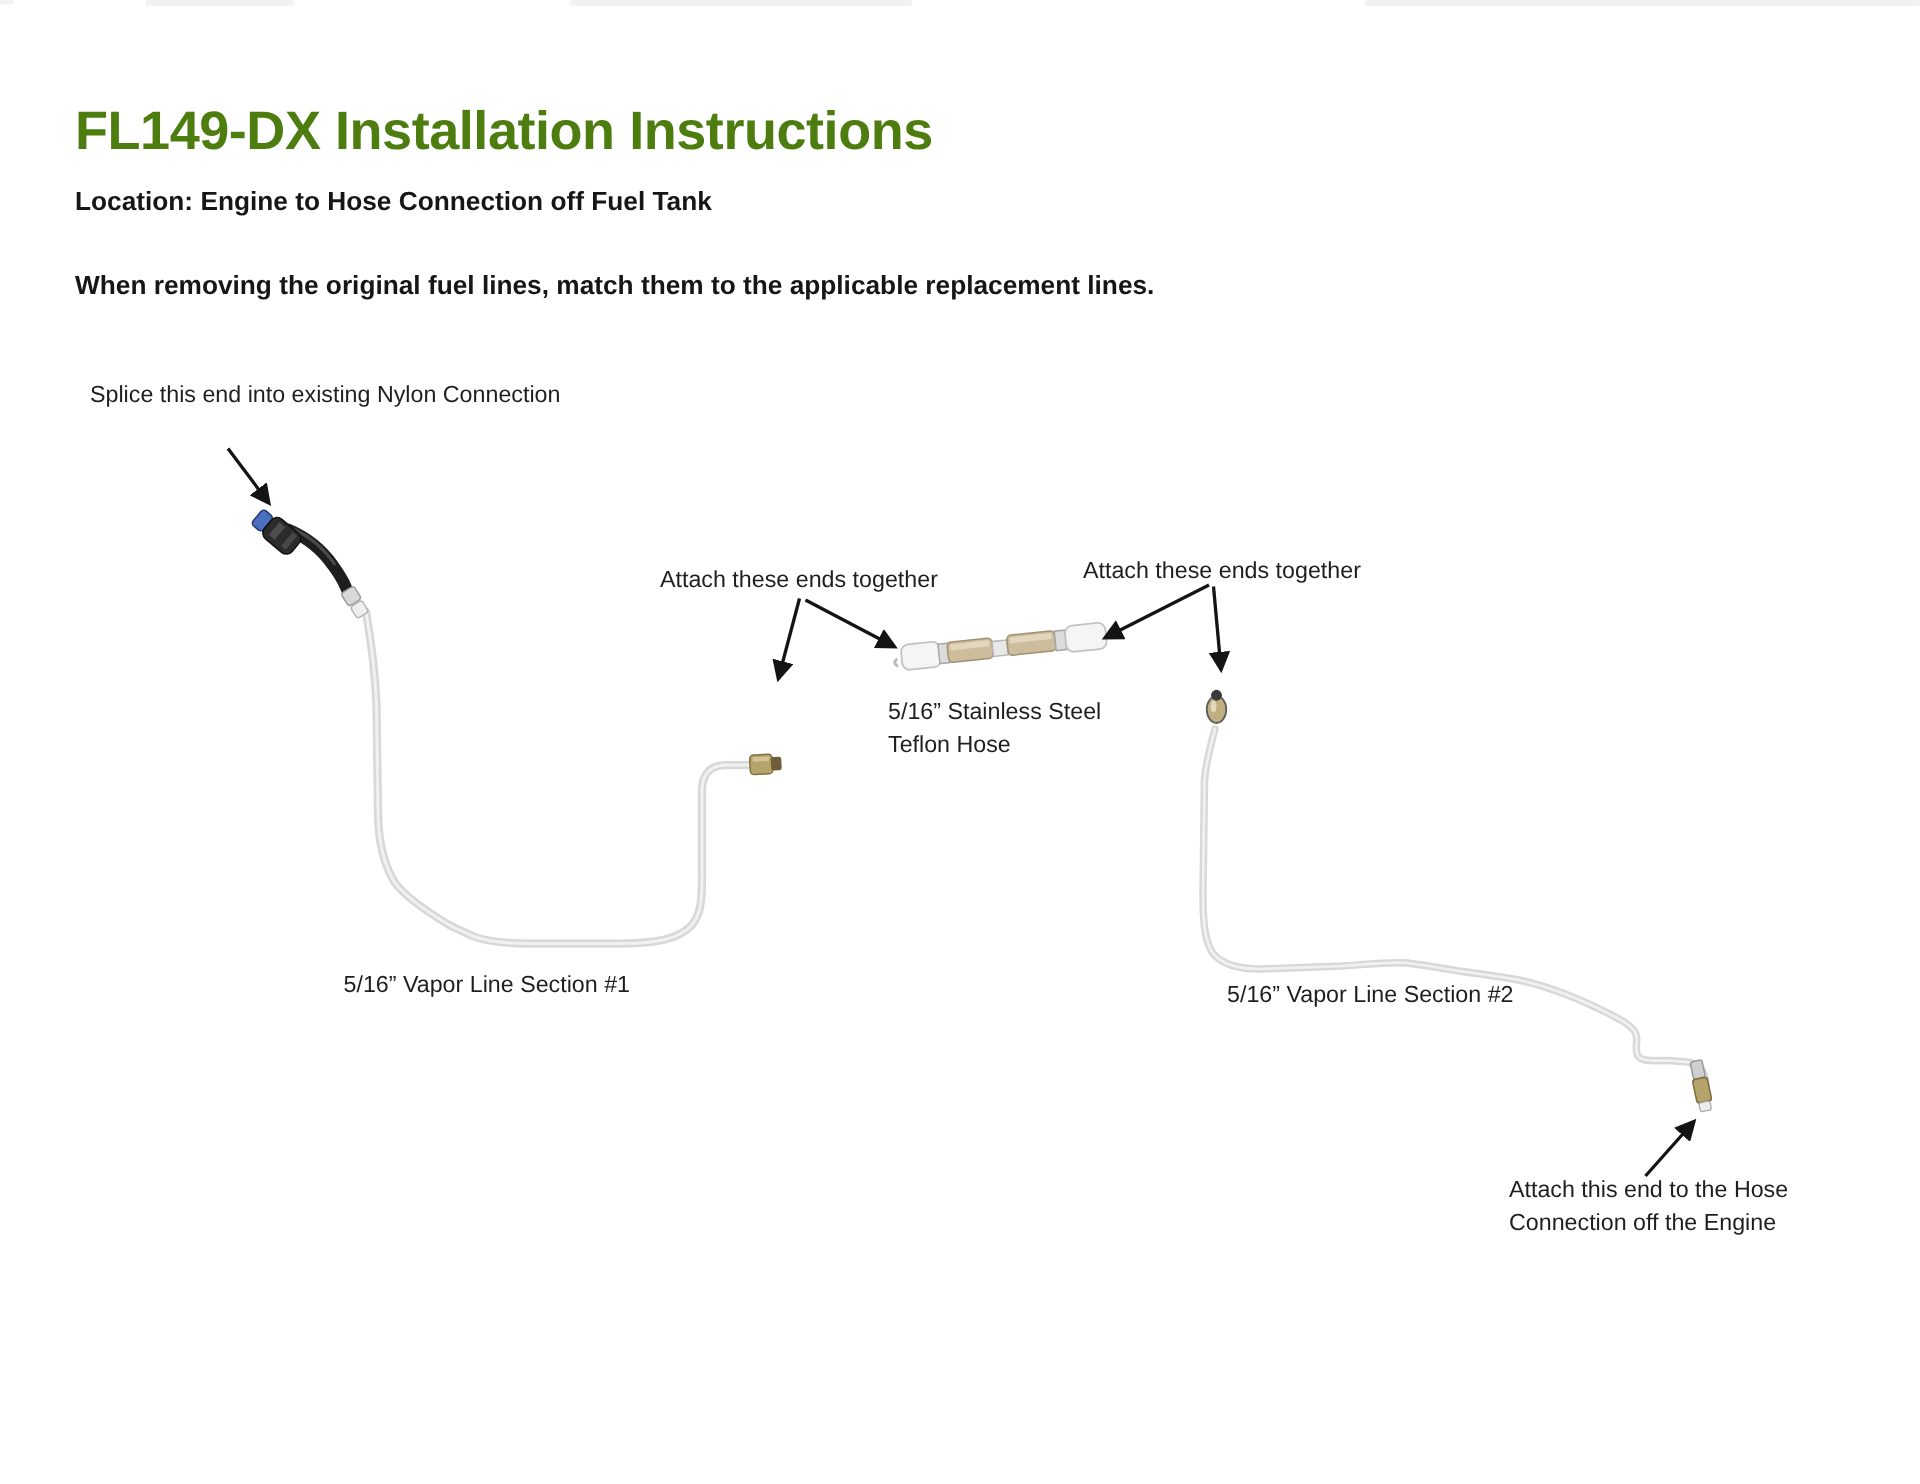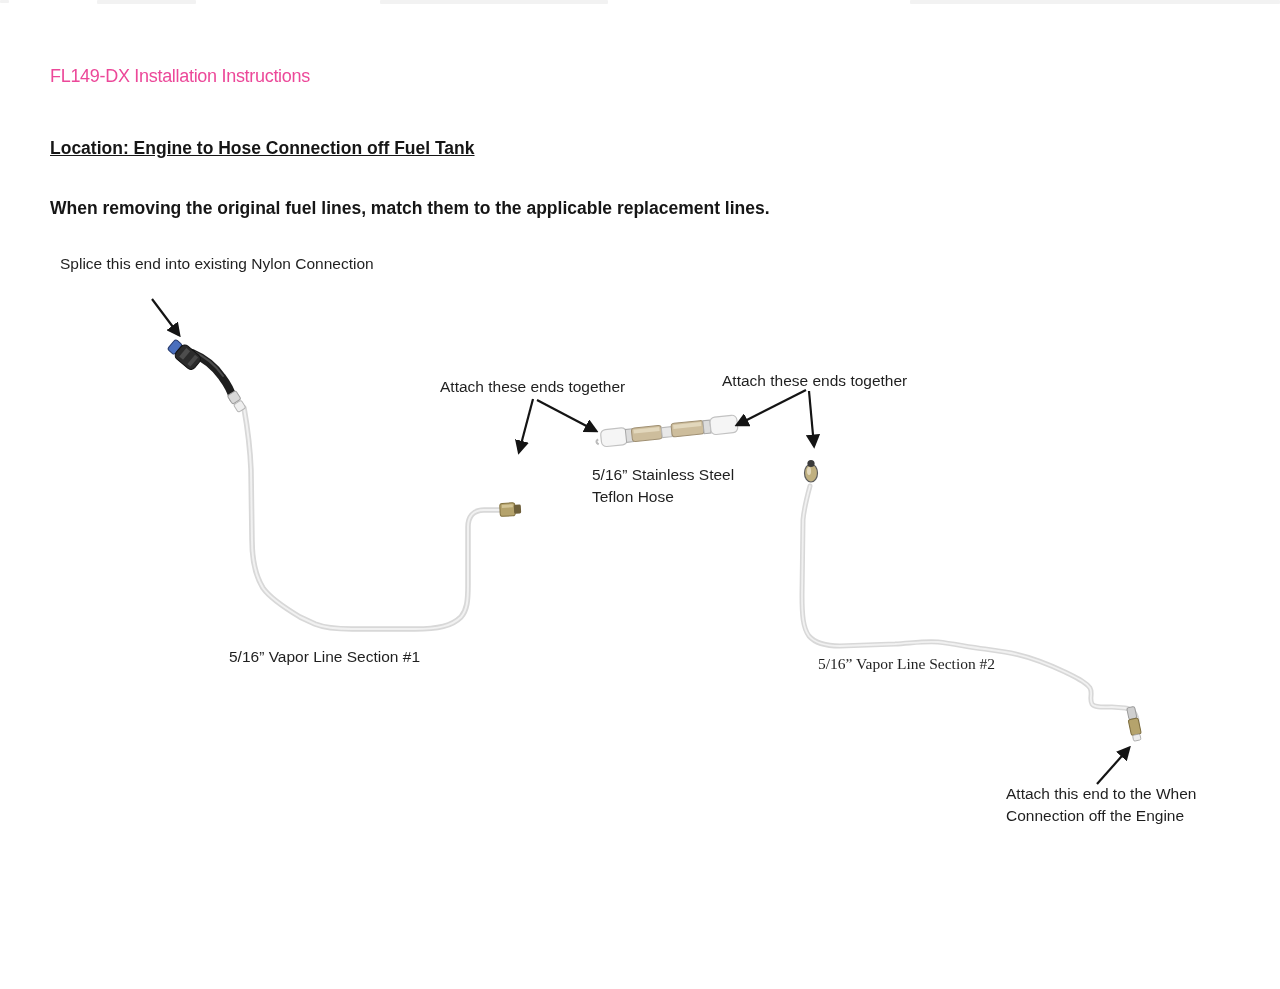--- a/index.html
+++ b/index.html
@@ -3,42 +3,42 @@
 <meta charset="utf-8">
 <style>
   html,body{margin:0;padding:0;}
   body{
     width:1280px;height:989px;position:relative;background:#ffffff;
     font-family:"Liberation Sans","DejaVu Sans",sans-serif;color:#1a1a1a;
     overflow:hidden;
   }
   .edge-bar{position:absolute;top:0;background:#f2f2f2;border-radius:1px;}
   .title{
-    position:absolute;left:50px;top:66px;font-size:18px;font-weight:normal;
-    letter-spacing:-0.3px;color:#ec4899;
+    position:absolute;left:50px;top:66px;font-size:36px;font-weight:bold;
+    letter-spacing:-0.3px;color:#4d7c0f;
   }
   .subhead{
     position:absolute;left:50px;font-size:17.5px;font-weight:bold;color:#161616;
   }
-  .loc{top:138px;text-decoration:underline;}
-  .warn{top:180px;margin-top:18px;}
+  .loc{top:124px;}
+  .warn{top:180px;}
   .note-block{
     position:absolute;left:50px;top:879px;font-size:16.5px;font-weight:bold;
     line-height:23px;color:#161616;
   }
   .anno{
     position:absolute;font-size:15.5px;font-weight:400;color:#1f1f1f;
     line-height:21.5px;white-space:nowrap;margin-left:12px;
   }
   .splice{left:48px;top:253px;}
   .attach1{left:428px;top:376px;}
   .attach2{left:710px;top:370px;}
   .teflon{left:580px;top:464px;line-height:22px;}
   .vapor1{left:217px;top:646px;}
-  .vapor2{left:806px;top:653px;font-family:Liberation Serif, serif;}
+  .vapor2{left:806px;top:653px;}
   .engine{left:994px;top:783px;line-height:22px;}
   svg.diagram{position:absolute;left:0;top:0;width:1280px;height:989px;}
 </style>
 </head>
 <body>
 
 <div class="edge-bar" style="left:0;width:9px;height:3px;"></div>
 <div class="edge-bar" style="left:97px;width:99px;height:4px;"></div>
 <div class="edge-bar" style="left:380px;width:228px;height:4px;"></div>
 <div class="edge-bar" style="left:910px;width:370px;height:4px;"></div>
@@ -145,18 +145,18 @@
 
 <div class="anno teflon">
   <div>5/16” Stainless Steel</div>
   <div>Teflon Hose</div>
 </div>
 
 <div class="anno vapor1">5/16” Vapor Line Section #1</div>
 <div class="anno vapor2">5/16” Vapor Line Section #2</div>
 
 <div class="anno engine">
-  <div>Attach this end to the When</div>
+  <div>Attach this end to the Hose</div>
   <div>Connection off the Engine</div>
 </div>
 
 <div class="note-block">
 </div>
 
 </body></html>

